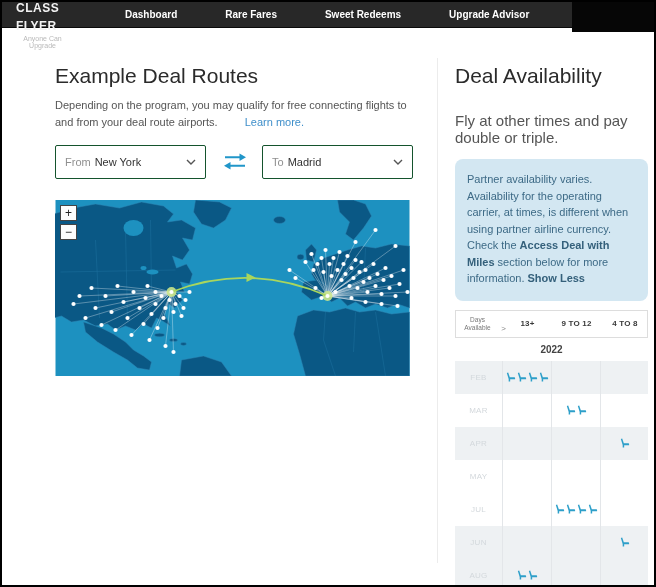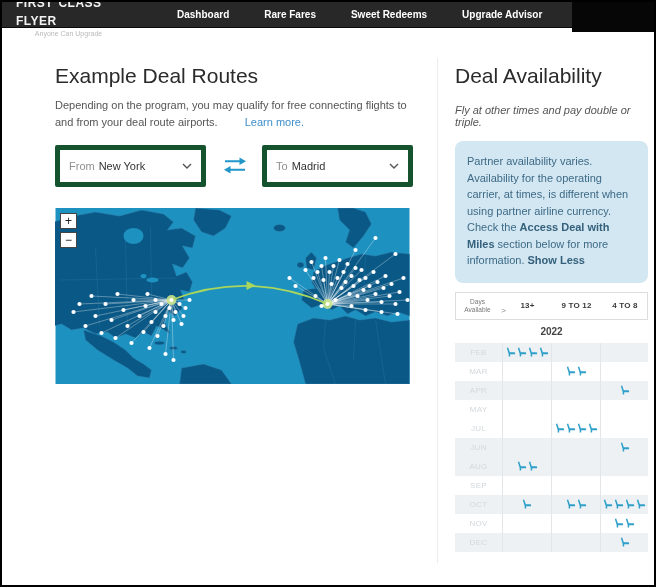--- a/index.html
+++ b/index.html
@@ -5,59 +5,59 @@
   * { box-sizing: border-box; margin: 0; padding: 0; }
   html,body { width:656px; height:587px; }
   body { font-family:"Liberation Sans", sans-serif; background:#fff; }
   .frame { position:relative; width:656px; height:587px; border:2px solid #000; background:#fff; overflow:hidden; }
 
   
   .topbar { position:absolute; left:0; top:0; width:652px; height:26px; background:#282828; border-bottom:1px solid #0a0a0a; display:flex; align-items:center; }
   .logo { margin-left:14px; color:#fff; cursor:pointer; }
   .logo-title { font-variant:small-caps; font-weight:600; font-size:17px; letter-spacing:.5px; line-height:18px; color:#f2f2f2; text-transform:lowercase; }
   .logo-tag { font-size:7px; color:#b9b9b9; text-align:center; margin-top:1px; }
-  .nav { display:flex; gap:35px; margin-left:56px; }
+  .nav { display:flex; gap:48px; margin-left:56px; }
   .nav-item { color:#fff; font-size:10px; font-weight:bold; cursor:pointer; white-space:nowrap; }
   .header-right-box { position:absolute; right:0; top:0; width:82px; height:30px; background:#060606; }
 
   
   .left-col { position:absolute; left:53px; top:56px; width:358px; }
   .vdivider { position:absolute; left:435px; top:56px; width:1px; height:505px; background:#ececec; }
   .right-col { position:absolute; left:453px; top:56px; width:193px; }
 
   h1,h2 { font-size:21px; font-weight:normal; color:#2b2b2b; margin-top:6px; }
   .desc { margin-top:9px; font-size:11px; color:#555; line-height:17px; width:352px; }
   .desc a, .link { color:#3f8fca; cursor:pointer; text-decoration:none;margin-left:24px; }
 
   
   .selects-row { margin-top:14px; display:flex; align-items:center; }
-  .select { width:152px; height:29px; border:5px solid #14532d; border-radius:2px; display:flex; align-items:center; padding:16px 9px; font-size:11px; cursor:pointer; background:#fff; }
+  .select { width:152px; height:29px; border:1px solid #14532d; border-radius:2px; display:flex; align-items:center; padding:16px 9px; font-size:11px; cursor:pointer; background:#fff; }
   .sel-prefix { color:#8f8f8f; margin-right:4px; }
   .sel-value { color:#333; }
   .select svg.chev { margin-left:auto; }
   .swap-btn { width:24px; height:18px; border:none; background:transparent; margin:0 15px 0 17px; cursor:pointer; padding:0; }
 
   
   .map { position:relative; margin-top:21px; width:355px; height:176px; overflow:hidden; }
   .zoomctl { position:absolute; left:5px; top:5px; display:flex; flex-direction:column; gap:3px; }
   .zoomctl button { width:17px; height:16px; background:#fdfdfd; border:1px solid #444; font-size:12px; line-height:12px; color:#222; cursor:pointer; padding:0; font-family:"Liberation Sans",sans-serif; }
 
   
-  .sub { margin-top:16px; font-size:11px; color:#555;font-style:italic; }
+  .sub { margin-top:24px; font-size:15px; color:#555; }
   .note { margin-top:13px; width:193px; background:#d3e7f2; border-radius:8px; padding:12px 11px 14px 12px; font-size:11px; line-height:16.5px; color:#3d6a86; }
   .note .b { font-weight:bold; color:#34607b; }
   .note .toggle { cursor:pointer; }
 
   .avail-table { margin-top:9px; width:193px; }
   .t-head { display:grid; grid-template-columns:47px 49px 49px 48px; border:1px solid #ddd; height:28px; align-items:center; }
   .th-days { font-size:6.5px; color:#777; text-align:center; line-height:7.5px; position:relative; padding-right:4px; }
   .th-arr { position:absolute; right:-3px; top:9px; font-size:8px; color:#888; }
   .th-col { font-size:8px; font-weight:bold; color:#3a3a3a; text-align:center; letter-spacing:.2px; }
   .t-year { height:23px; font-size:10px; font-weight:bold; color:#444; text-align:center; line-height:23px; }
-  .t-row { display:grid; grid-template-columns:47px 49px 49px 48px; height:19px; align-items:center; }
+  .t-row { display:grid; grid-template-columns:47px 49px 49px 48px; height:33px; align-items:center; }
   .t-row.alt { background:#eef1f3; }
   .t-row .cell { border-left:1px solid #e3e6e9; height:100%; display:flex; align-items:center; justify-content:center; gap:1px; }
   .t-row .m { font-size:8px; color:#d3d8dc; text-align:center; letter-spacing:.3px; }
   svg.seat { width:10px; height:10px; display:block; }
 </style>
 </head>
 <body>
 
 <div class="frame">
 

